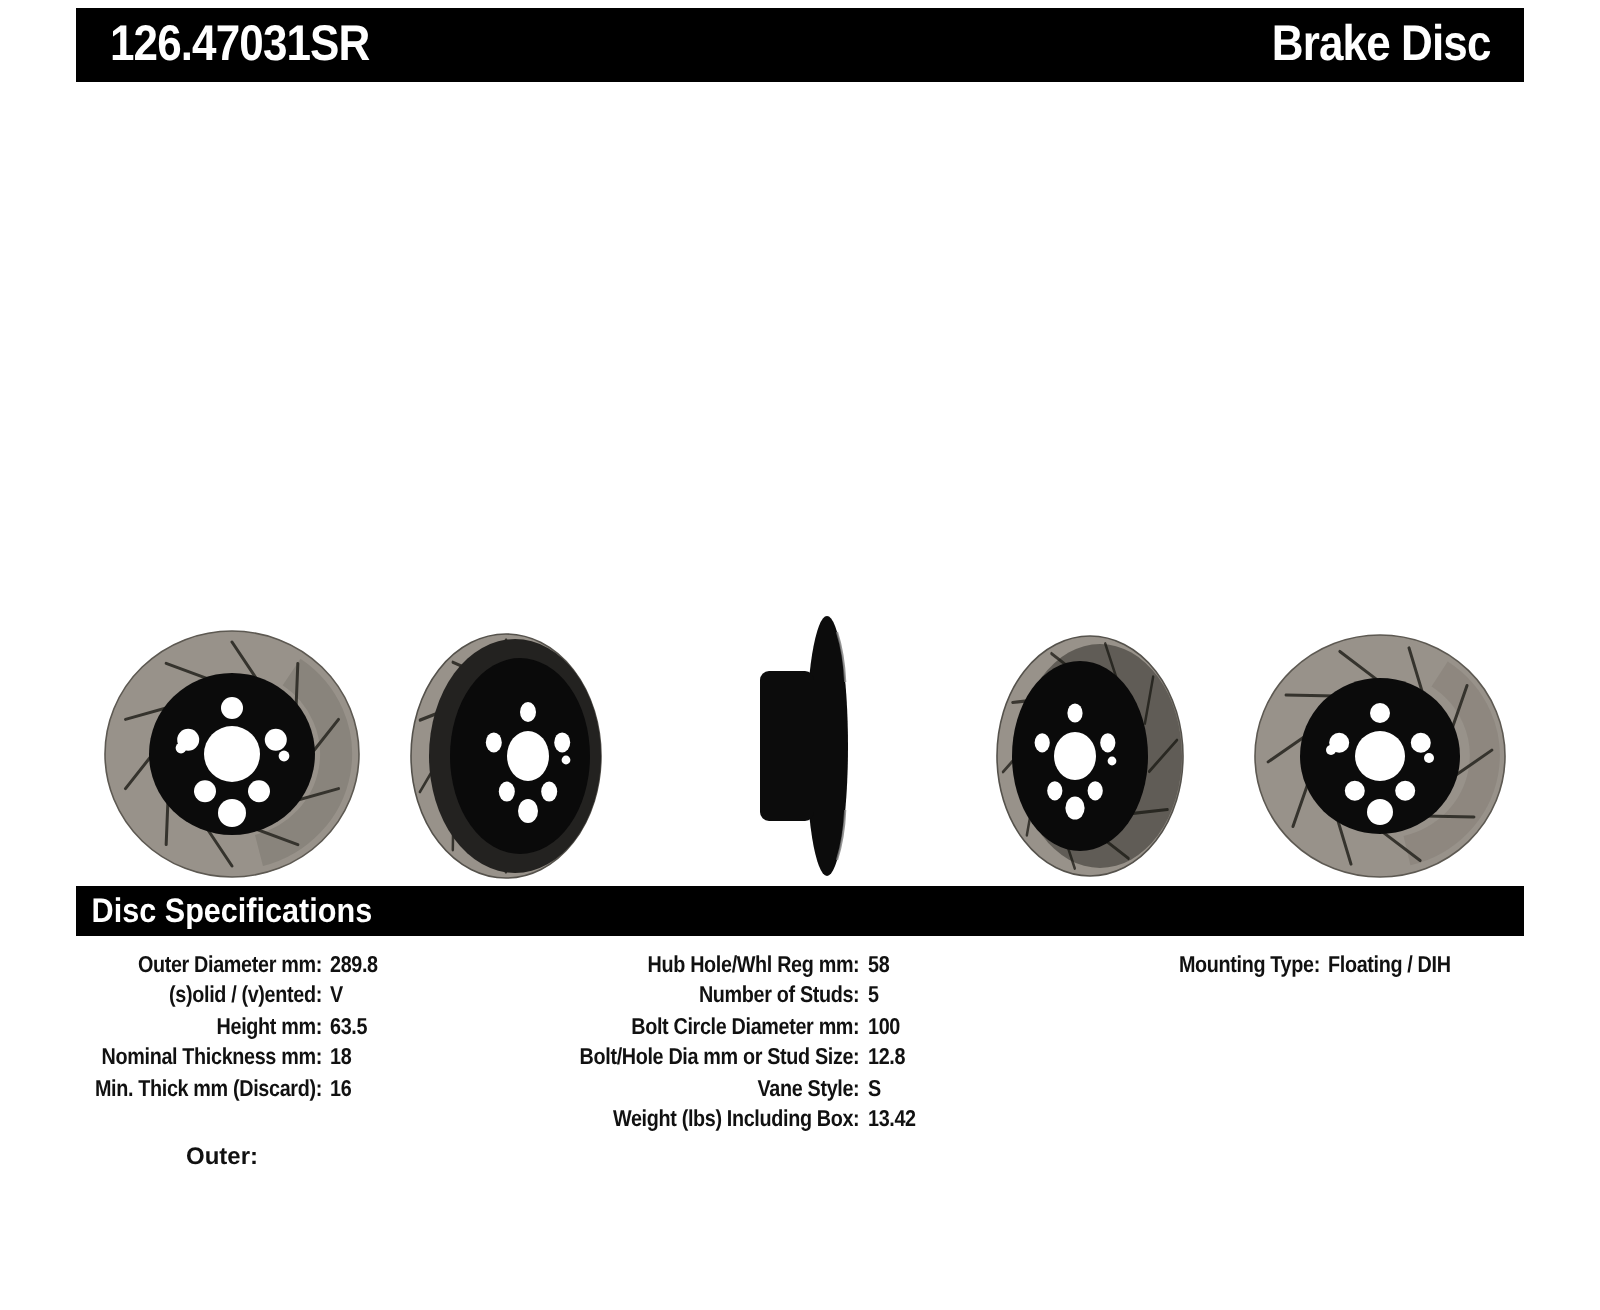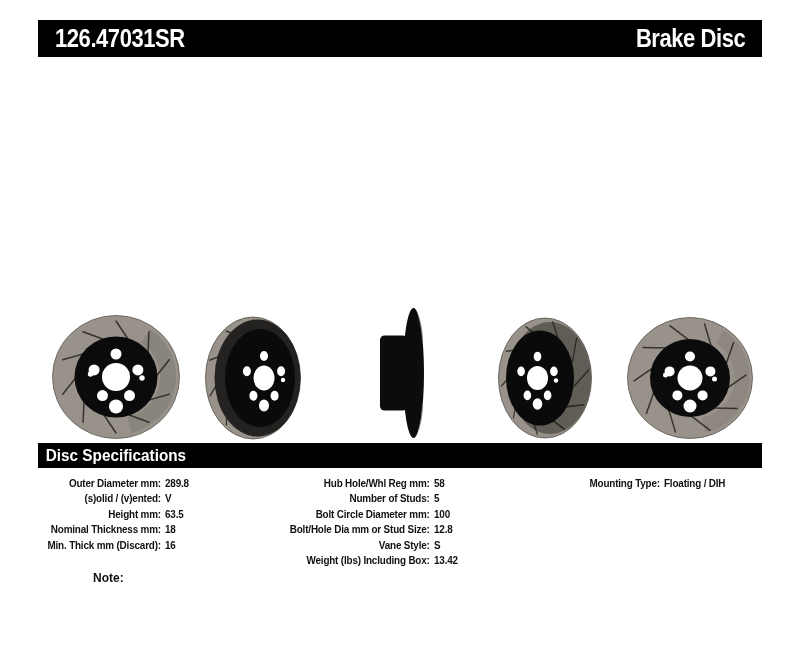--- a/index.html
+++ b/index.html
@@ -2,21 +2,21 @@
 <html><head>
 <meta charset="utf-8">
 <style>
   html,body{margin:0;padding:0;background:#ffffff;}
   .page{
     position:relative;width:800px;height:655px;background:#ffffff;
     font-family:"Liberation Sans",sans-serif;overflow:hidden;
   }
   .bar{position:absolute;left:38px;width:724px;background:#000;color:#fff;
     font-weight:bold;box-sizing:border-box;}
-  .title-bar{top:20px;height:37px;display:flex;align-items:center;
+  .title-bar{top:4px;height:37px;display:flex;align-items:center;
     justify-content:space-between;padding:0 17px;font-size:25px;letter-spacing:-0.5px;}
   .part-number{transform:scaleX(0.88);transform-origin:0 50%;white-space:nowrap;}
   .product-title{transform:scaleX(0.88);transform-origin:100% 50%;white-space:nowrap;}
   .section-bar{top:443px;height:25px;display:flex;align-items:center;
     justify-content:flex-start;font-size:17px;}
   .section-title{transform:scaleX(0.9);transform-origin:50% 50%;white-space:nowrap;}
   .spec-labels,.spec-values{
     position:absolute;top:476px;font-size:11.5px;font-weight:bold;
     line-height:15.45px;color:#111;white-space:nowrap;letter-spacing:-0.2px;}
   .spec-labels{text-align:right;transform:scaleX(0.86);transform-origin:100% 0;}
@@ -198,15 +198,15 @@
     <div>13.42</div>
   </div>
 
   <div class="spec-labels" id="labels-right">
     <div>Mounting Type:</div>
   </div>
   <div class="spec-values" id="values-right">
     <div>Floating / DIH</div>
   </div>
 
-  <div class="note">Note:</div>
+  <div class="note">Outer:</div>
 
 </div>
 
 </body></html>

